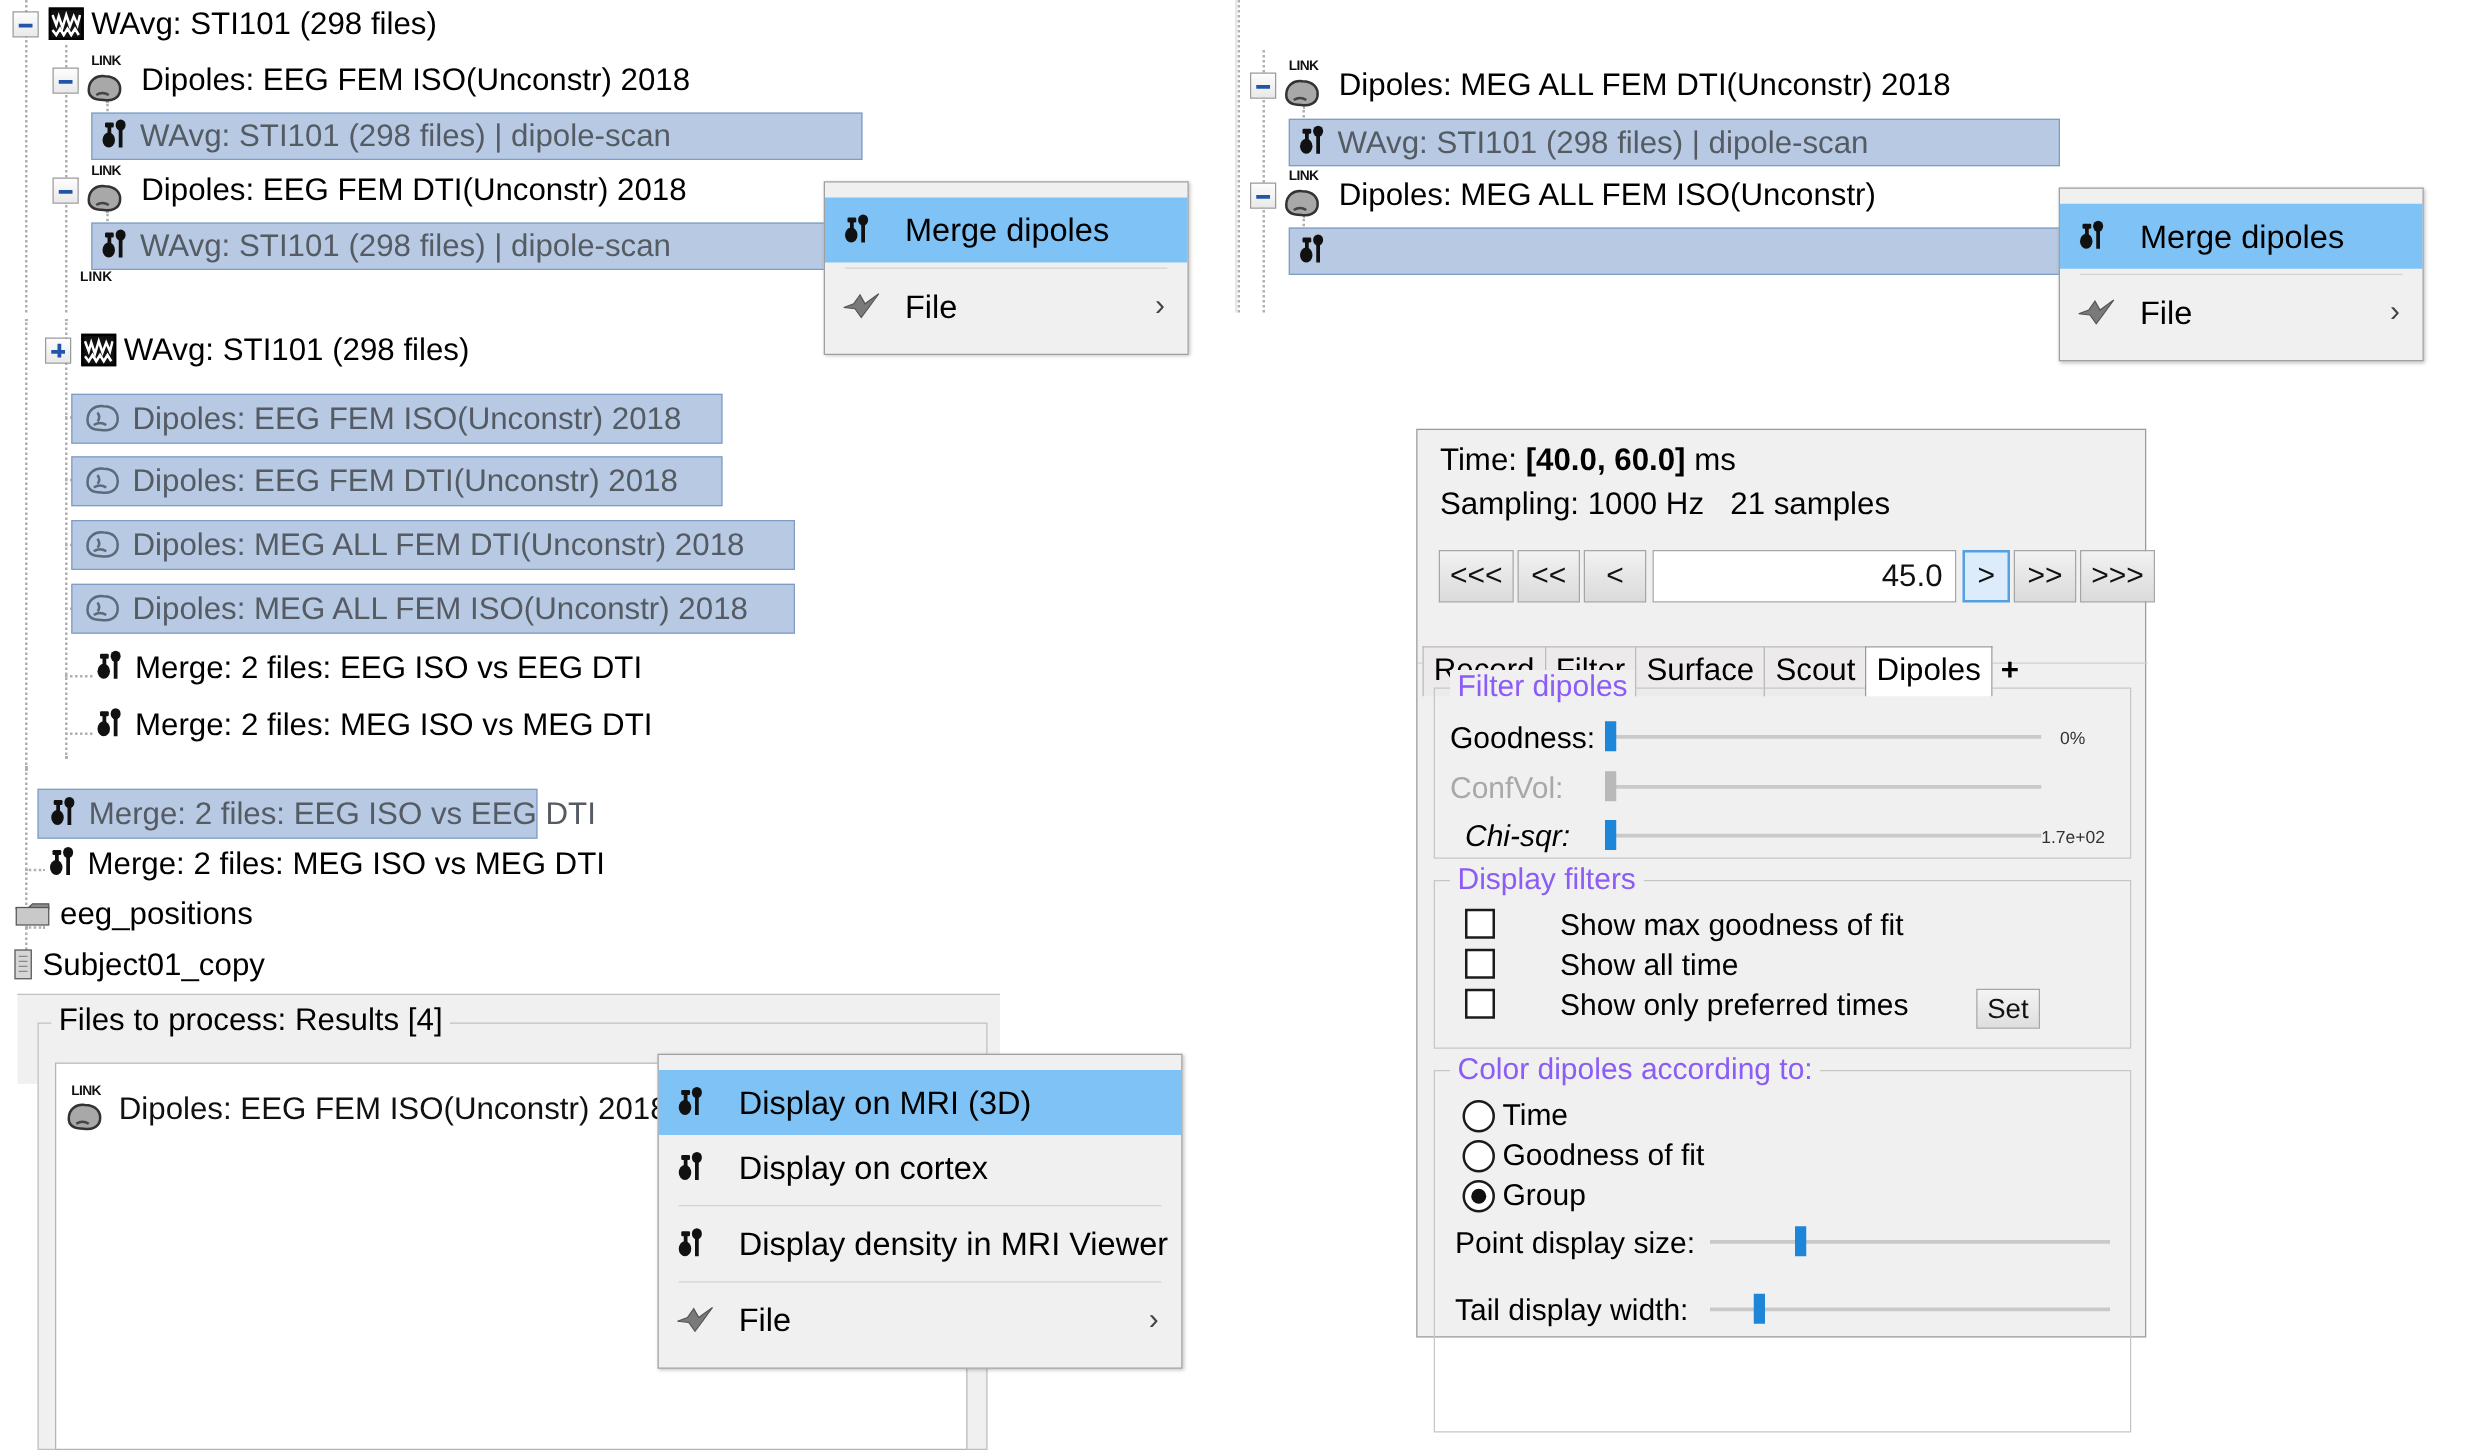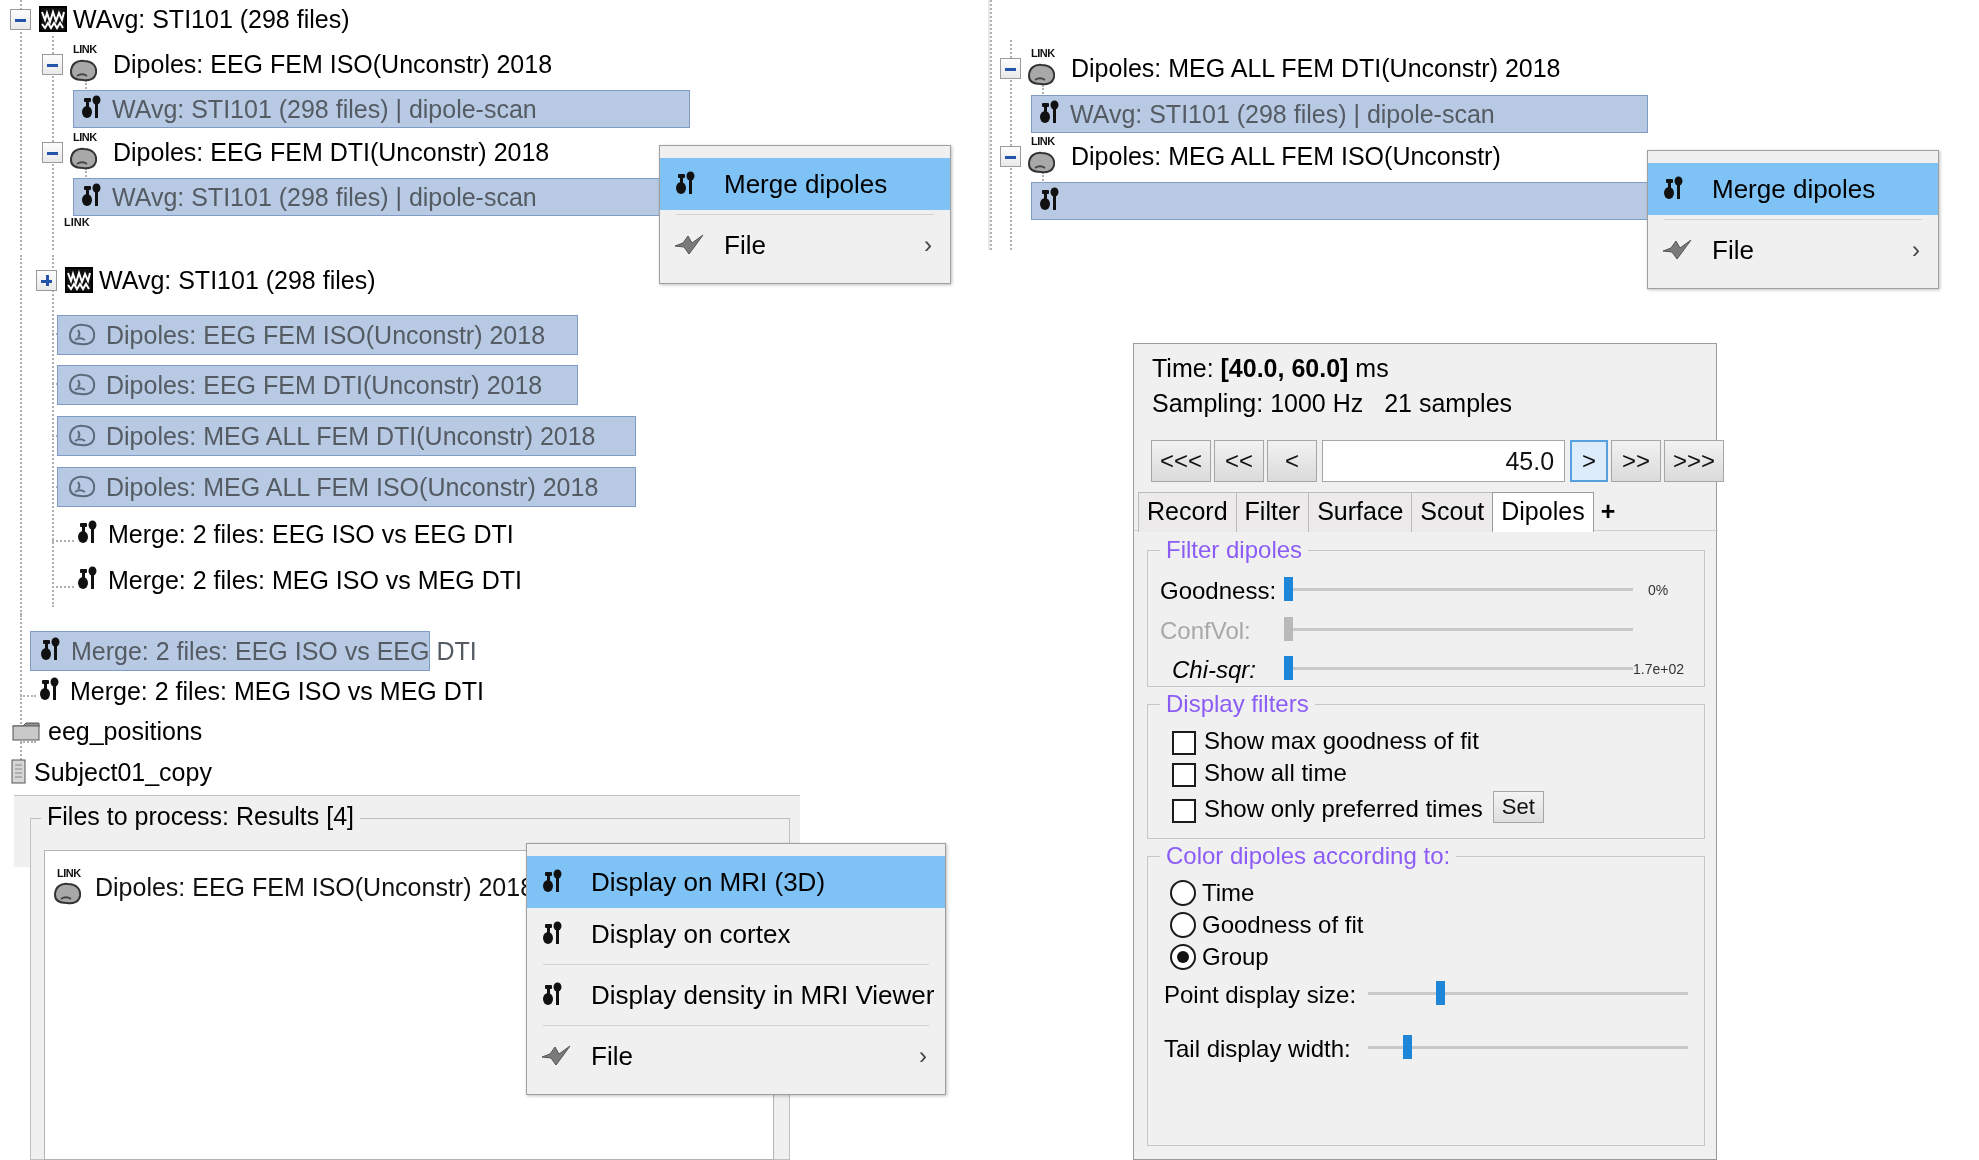--- a/index.html
+++ b/index.html
@@ -129,41 +129,41 @@
   }
 
   .tabbar { position:absolute; display:flex; align-items:flex-end; }
   .tab {
     font-size: 25px; color:#000;
     padding: 4px 8px 6px 8px;
     border:1px solid #bbb; border-bottom:none;
     background:#eceaea;
     margin-right:-1px;
   }
-  .tab.active { background:#ffffff; border-color:#9b9b9b; position:relative; z-index:2;}
+  .tab.active { background:#ffffff; border-color:#9b9b9b; position:relative; z-index:2;margin-top:25px;}
   .tab.plus { border:none; background:transparent; font-weight:bold; }
 
   .group {
     position: absolute;
     border: 1px solid #c6c6c6;
   }
   .group > .legend {
     position: absolute; top: -15px; left: 12px;
     background: #f0f0f0; padding: 0 6px;
     font-size: 24px; color: #8b5cf6; white-space: nowrap;
   }
 
   .slider-label { position:absolute; font-size:24px; color:#000; white-space:nowrap; }
   .slider-label.dim { color:#a8a8a8; }
   .strack { position:absolute; height:3px; background:#c9c9c9; }
   .sthumb { position:absolute; width:9px; background:#1e86d8; }
   .sthumb.dim { background:#b9b9b9; }
   .sval { position:absolute; font-size:14px; color:#333; }
 
-  .cbrow { position:absolute; display:flex; align-items:flex-end; font-size:24px; color:#000; white-space:nowrap;}
+  .cbrow { position:absolute; display:flex; align-items:flex-start; font-size:24px; color:#000; white-space:nowrap;gap:44px;}
   .cbox {
     width: 24px; height: 24px; border:2px solid #1b1b1b; background:#fff;
     flex:0 0 auto;
   }
   .cbrow .cblbl { padding-left: 8px; }
   .setbtn {
     margin-left: 10px; border:1px solid #a6a6a6;
     background: linear-gradient(#f4f4f4,#dedede);
     font-size: 22px; padding: 2px 8px; color:#111;
   }
@@ -596,21 +596,21 @@
       <span class="ctxico">
         <svg width="30" height="24" viewBox="0 0 30 24">
           <path d="M1 13 L9 10 L14 3 L18 10 L29 2 L21 13 L15 21 L10 14 Z" fill="#7a7a7a" stroke="#555" stroke-width="1"></path>
         </svg>
       </span>
       <span class="ctxlbl">File</span>
       <span class="arrow">›</span>
     </div>
   </div>
 
-  <div id="right-panel" style="left:1133px;top:343px;width:584px;height:817px;">
+  <div id="right-panel" style="left:1133px;top:343px;width:584px;height:727px;">
 
     <div class="time-header">
       <div class="time-line">
         <span class="lab">Time:</span>
         <b>[40.0, 60.0]</b>
         <span>ms</span>
       </div>
       <div class="time-line">
         <span>Sampling:</span>
         <span>1000 Hz</span>

